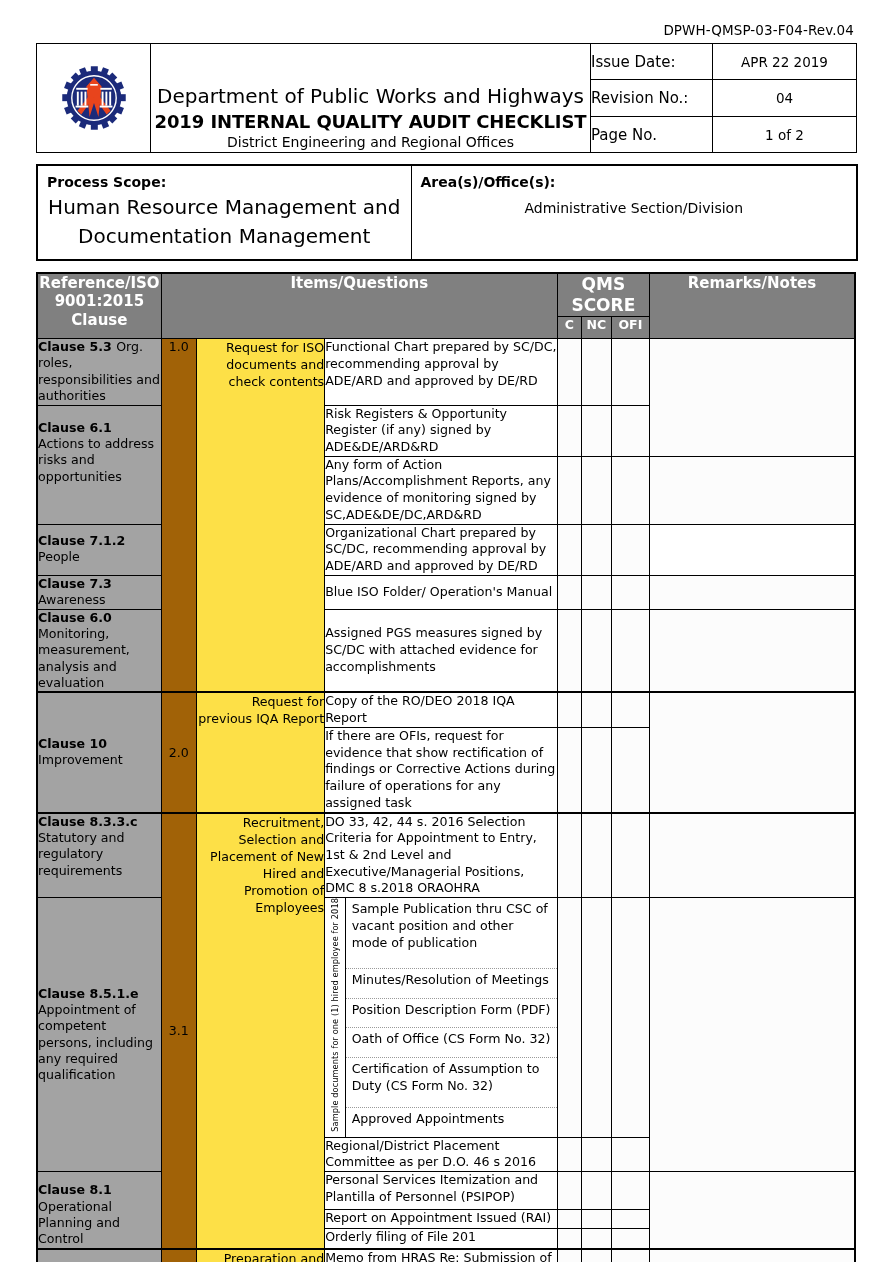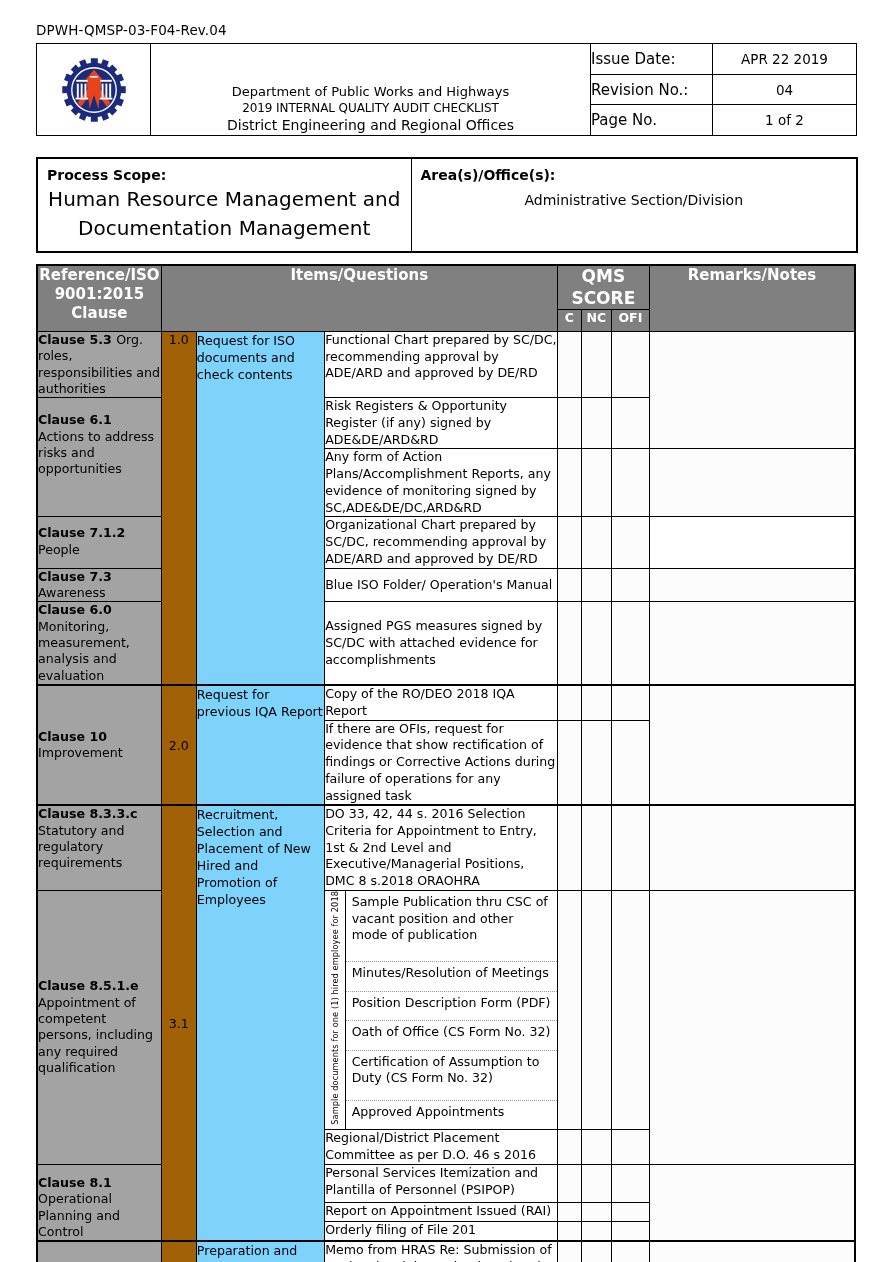--- a/index.html
+++ b/index.html
@@ -15,51 +15,52 @@
     overflow: hidden;
   }
   .page {
     position: absolute;
     left: 36px; top: 22px;
     width: 820px;
   }
 
   
   .doc-code {
+    text-align: right;
     font-size: 13.5px;
     letter-spacing: 0.1px;
     padding-right: 2px;
     margin-bottom: 5px;
     white-space: nowrap;
   }
 
   
   table.hdr {
     border-collapse: collapse;
     width: 820px;
     table-layout: fixed;
   }
   table.hdr td { border: 1.4px solid #000; padding: 0; }
   .logo-cell { width: 114px; height: 88px; text-align: center; vertical-align: middle; }
   .title-cell { width: 440px; text-align: center; vertical-align: middle; padding: 4px 6px; }
-  .t1 { font-size: 13px; line-height: 1.35; margin-top: 39px; }
-  .t2 { font-size: 12px; font-weight: normal; line-height: 1.3; letter-spacing: -0.1px; }
+  .t1 { font-size: 20px; line-height: 1.35; margin-top: 39px; }
+  .t2 { font-size: 18px; font-weight: bold; line-height: 1.3; letter-spacing: -0.1px; }
   .t3 { font-size: 14px; line-height: 1.35; }
   .lbl-cell { width: 122px; font-size: 15px; padding: 4px 0 4px 9px; height: 29px; }
   .val-cell { width: 144px; font-size: 13.5px; text-align: center; padding: 4px 2px; }
 
   
   .logo { width: 64px; height: 66px; display: inline-block; vertical-align: middle; }
 
   
   table.scope {
     border-collapse: collapse;
     width: 820px;
     table-layout: fixed;
-    margin-top: 21px;
+    margin-top: 11px;
     border: 2px solid #000;
   }
   table.scope td { border: 1.4px solid #000; padding: 6px 9px 8px 9px; vertical-align: top; }
   .scope-left { width: 374px; }
   .scope-right { width: 446px; }
   .sc-head { font-size: 14px; font-weight: bold; line-height: 1.45; }
   .sc-body { font-size: 20px; line-height: 1.45; text-align: center; }
   .sc-body-r { font-size: 14px; line-height: 1.45; text-align: center; padding-top: 5px;}
   .crit { font-size: 14px; line-height: 1.5; padding: 8px 9px 10px 9px; }
   .crit b { font-weight: bold; }
@@ -97,21 +98,21 @@
   col.c-proc   { width: 128px; }
   col.c-item   { width: 232px; }
   col.c-c      { width: 24px;  }
   col.c-nc     { width: 30px;  }
   col.c-ofi    { width: 38px;  }
   col.c-rem    { width: 205px; }
 
   td.clause { background:#a3a3a3; font-size: 12.6px; line-height: 1.3; padding: 4px 5px 4px 7px; }
   td.clause b { font-weight: bold; }
   td.no     { background:#a16207; font-size: 12.6px; text-align: center; vertical-align: middle; }
-  td.proc   { background:#7dd3fc; font-size: 12.6px; line-height: 1.35; padding: 4px 6px; vertical-align: middle; }
+  td.proc   { background:#fde047; font-size: 12.6px; line-height: 1.35; padding: 4px 6px; vertical-align: middle; text-align: right; }
   td.item   { font-size: 12.6px; line-height: 1.33; padding: 3px 5px 3px 6px; }
   td.score  { background:#fcfcfc; }
   td.rem    { background:#fcfcfc; }
 
   
   .dot-b { border-bottom: 1px dotted #9a9a9a !important; margin-top: 12px; }
 
   
   table.sub { border-collapse: collapse; width: 100%; table-layout: fixed; }
   table.sub td { border: 0; padding: 0; }

